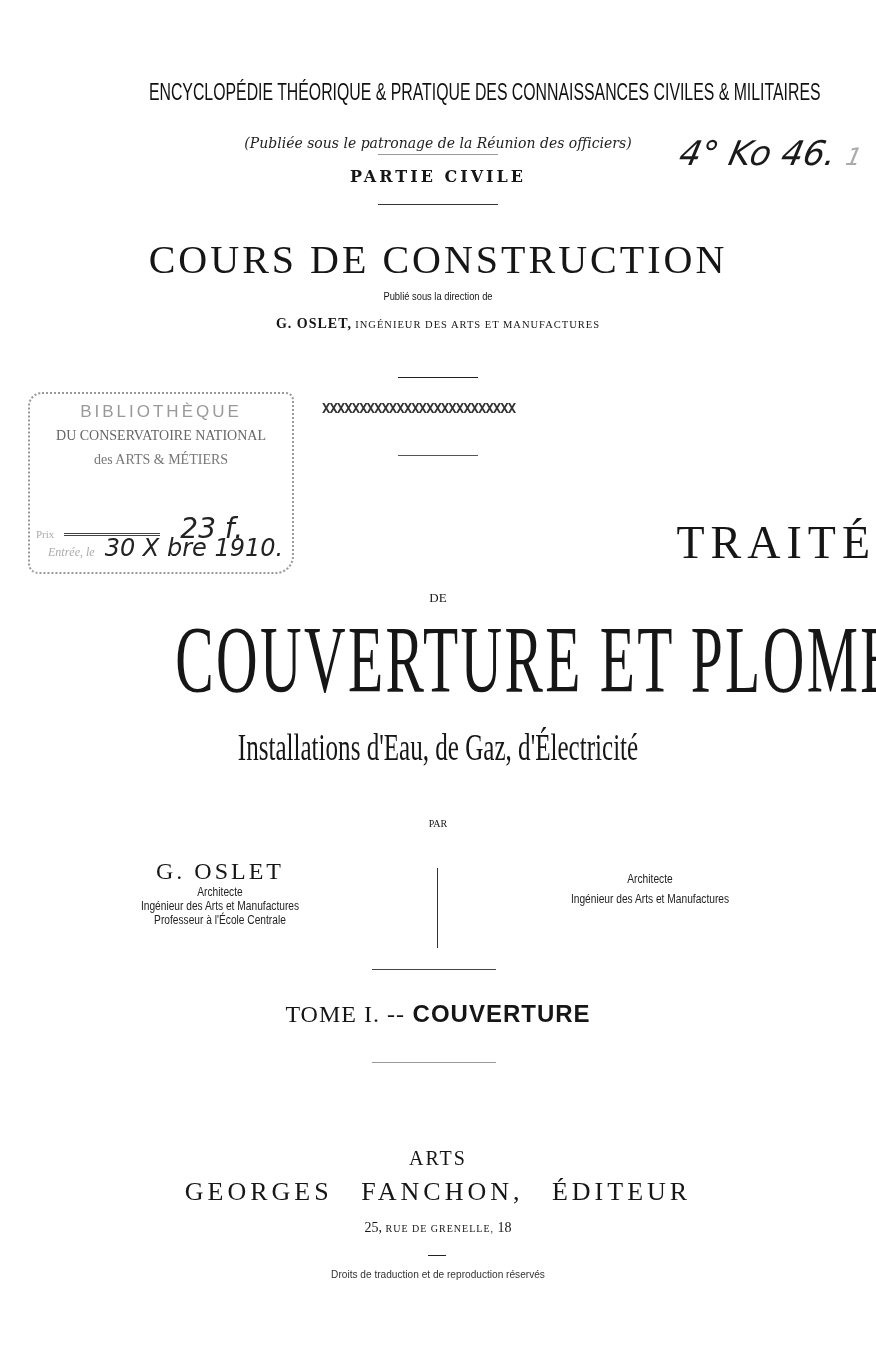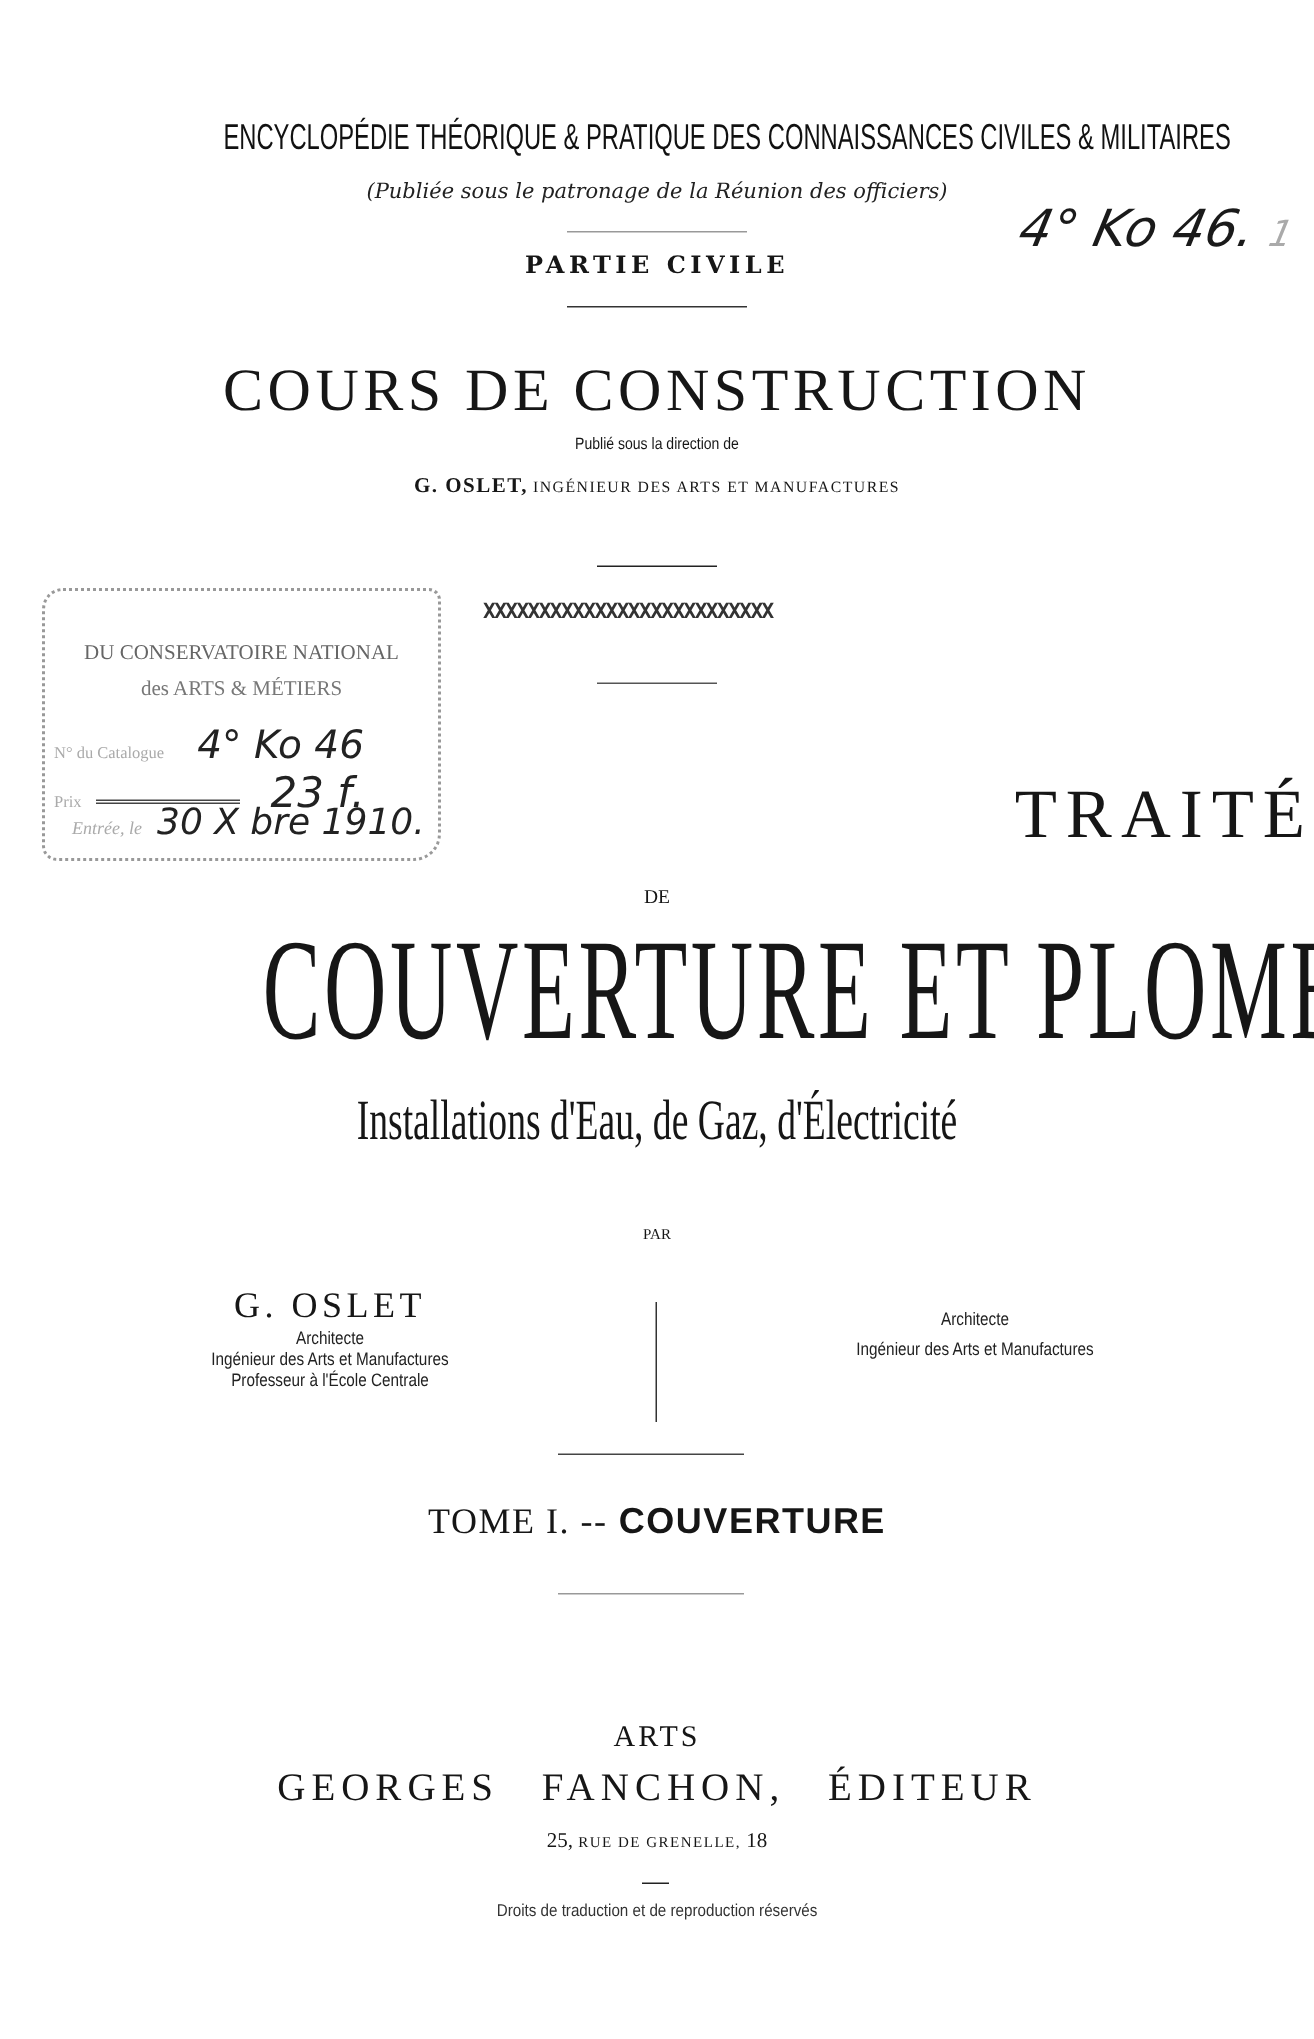--- a/index.html
+++ b/index.html
@@ -9,21 +9,21 @@
     }
     .abs { position: absolute; }
     .center { left: 0; width: 876px; text-align: center; white-space: nowrap; }
     .rule { position: absolute; height: 1px; background: #555; }
 
     #series-title {
       top: 78px; font-family: "Liberation Sans", sans-serif; font-size: 24px;
       transform: scaleX(0.66); transform-origin: center; letter-spacing: 0px;
       font-weight: normal; color: #111;
     }
-    #patronage { top: 120px; font-style: italic; font-size: 14px; color: #222; }
+    #patronage { top: 135px; font-style: italic; font-size: 14px; color: #222; }
     #partie { top: 167px; left: 0; width: 876px; font-family: "DejaVu Serif", serif; font-weight: bold; font-size: 16px; letter-spacing: 3px; }
     #shelfmark {
       top: 133px; left: 680px; font-family: "DejaVu Sans", sans-serif; font-style: italic;
       font-size: 34px; color: #1a1a1a; transform: skewX(-12deg);
     }
     #shelfmark .pencil { color: #aaa; font-size: 24px; }
 
     #cours { top: 236px; font-size: 40px; letter-spacing: 3px; font-family: "Liberation Serif", serif; }
     #publie { top: 290px; font-size: 11px; font-family: "Liberation Sans", sans-serif; transform: scaleX(0.85); }
     #directeur { top: 316px; font-size: 13px; font-family: "Liberation Serif", serif; }
@@ -88,26 +88,23 @@
 <div class="abs center" id="cours">COURS DE CONSTRUCTION</div>
 <div class="abs center" id="publie">Publié sous la direction de</div>
 <div class="abs center" id="directeur">
   <span class="name">G. OSLET,</span>
   <span class="title">INGÉNIEUR DES ARTS ET MANUFACTURES</span>
 </div>
 
 <div class="rule" style="top:377px;left:398px;width:80px;background:#222;"></div>
 
 <div class="abs" id="stamp">
+  <div class="line" style="top:8px;font-size:17px;letter-spacing:3px;font-family:'Liberation Sans',sans-serif;color:#999;">BIBLIOTHÈQUE</div>
   <div class="line" style="top:34px;font-size:14px;color:#666;">DU CONSERVATOIRE NATIONAL</div>
   <div class="line" style="top:58px;font-size:14px;color:#777;">des ARTS &amp; MÉTIERS</div>
-  <div style="position:absolute;top:88px;left:6px;white-space:nowrap;">
-    <span style="font-size:11px;color:#aaa;">N° du Catalogue</span>
-    <span class="hand" style="font-size:26px;margin-left:18px;">4° Ko 46</span>
-  </div>
   <div style="position:absolute;top:118px;left:6px;white-space:nowrap;">
     <span style="font-size:11px;color:#aaa;">Prix</span>
     <span style="display:inline-block;width:96px;border-top:3px double #444;vertical-align:middle;margin-left:6px;"></span>
     <span class="hand" style="font-size:28px;margin-left:16px;">23 f.</span>
   </div>
   <div style="position:absolute;top:140px;left:18px;white-space:nowrap;">
     <span style="font-size:12px;font-style:italic;color:#aaa;">Entrée, le</span>
     <span class="hand" style="font-size:24px;margin-left:6px;">30 X bre 1910.</span>
   </div>
 </div>

